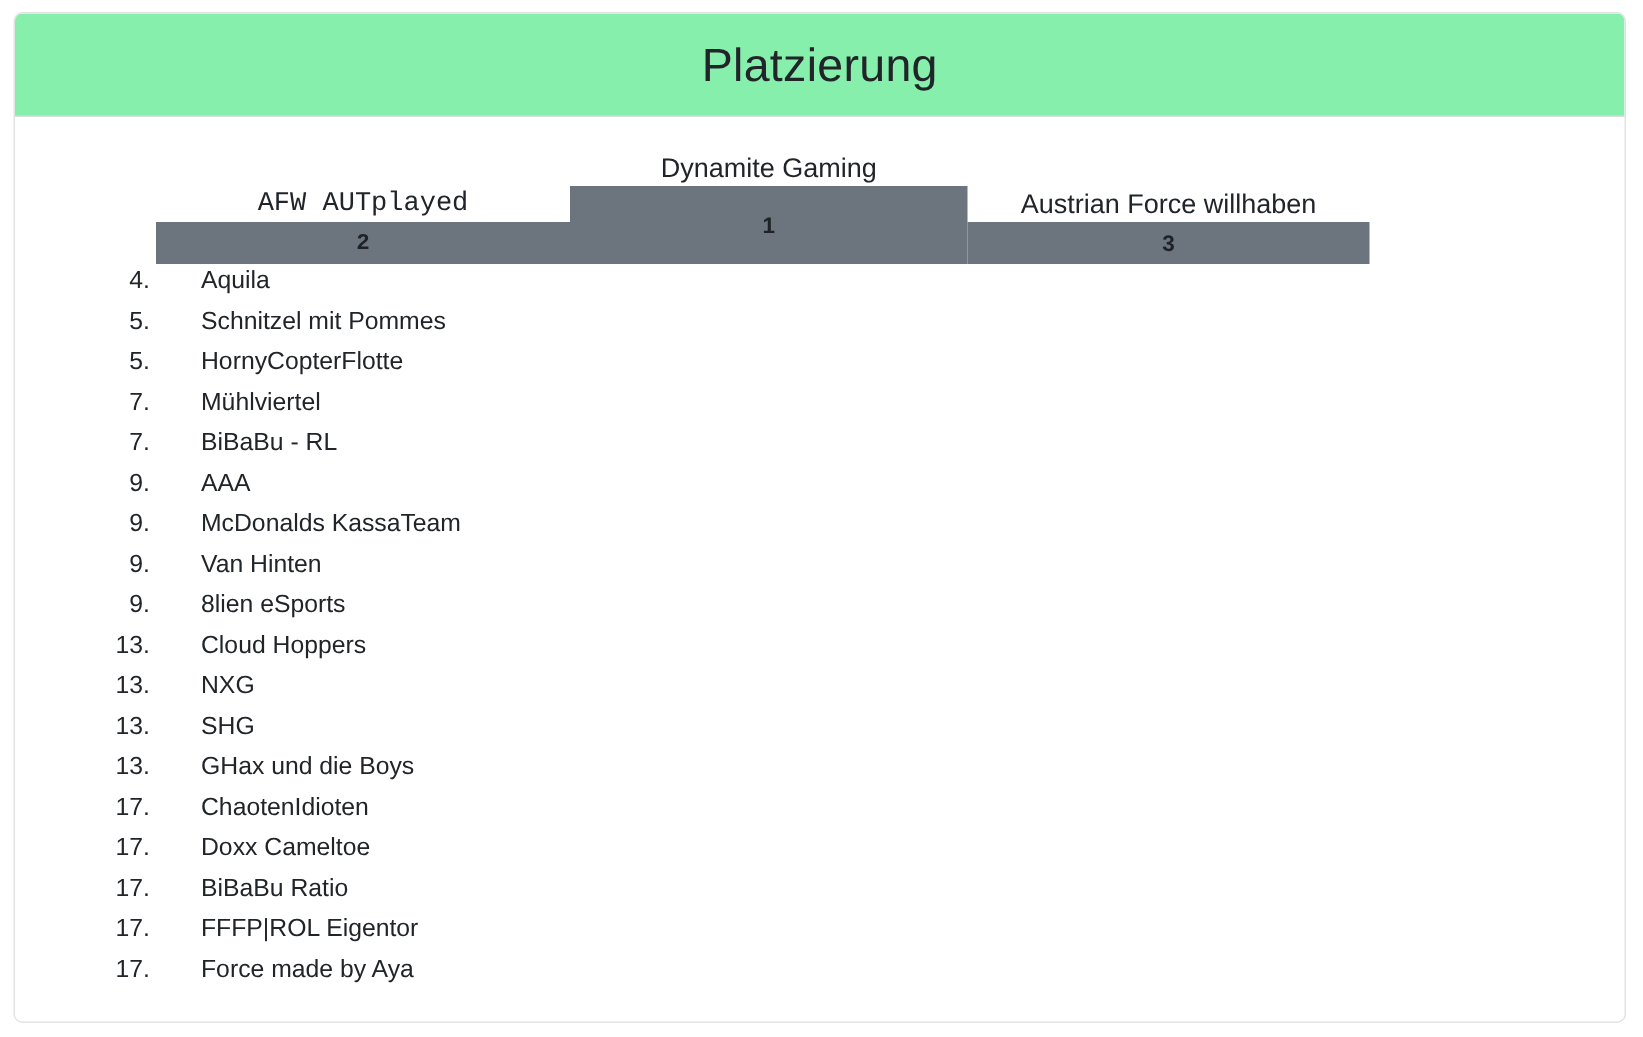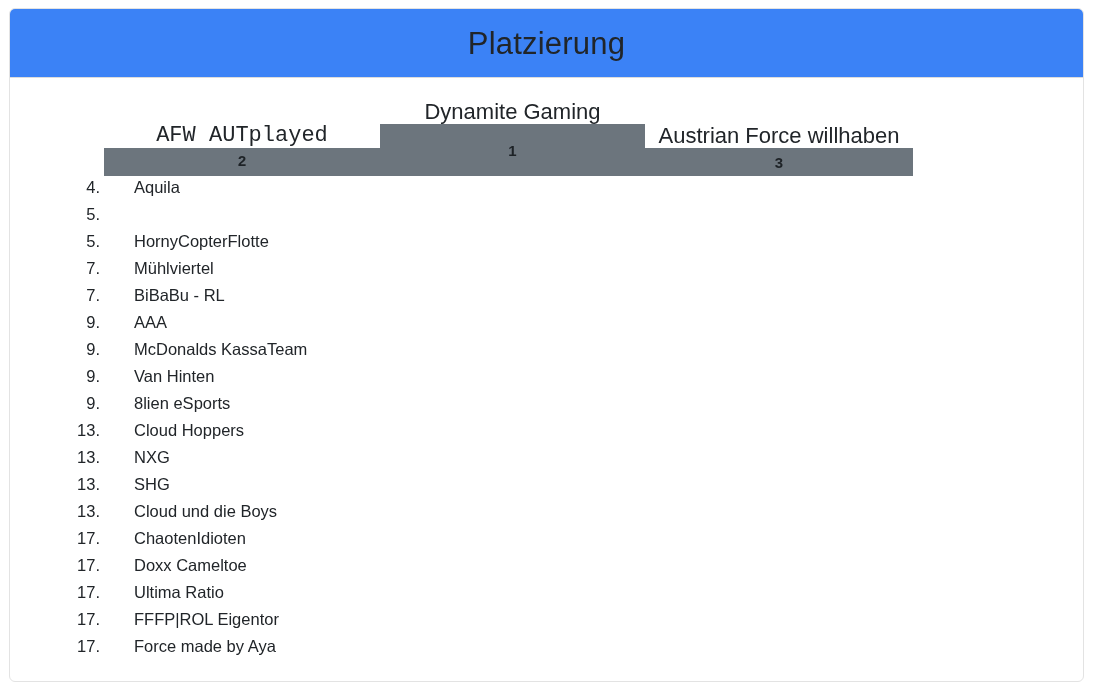--- a/index.html
+++ b/index.html
@@ -21,21 +21,21 @@
     box-sizing: border-box;
     border: 1px solid #e3e3e3;
     border-radius: 6px;
     background: #ffffff;
     overflow: hidden;
   }
 
   #card-header {
     height: 69px;
     box-sizing: border-box;
-    background: #3b82f6;
+    background: #86efac;
     border-bottom: 1px solid #dcdcdc;
     display: flex;
     align-items: center;
     justify-content: center;
   }
 
   #card-title {
     font-size: 31px;
     font-weight: 400;
     color: #212529;
@@ -57,21 +57,21 @@
     height: 82px;
   }
 
   .podium-col {
     position: absolute;
     bottom: 0;
     text-align: center;
   }
 
   .podium-name {
-    font-size: 22px;
+    font-size: 18px;
     color: #212529;
     line-height: 20px;
     white-space: nowrap;
     margin-bottom: 2px;
   }
 
   .podium-block {
     background: #6c757d;
     color: #1d2226;
     font-size: 15px;
@@ -174,20 +174,21 @@
 
     </div>
 
     <ul id="ranking-list">
         <li class="rank-row">
           <span class="rank-place">4.</span>
           <span class="rank-name">Aquila</span>
         </li>
         <li class="rank-row">
           <span class="rank-place">5.</span>
+          <span class="rank-name">Schnitzel mit Pommes</span>
         </li>
         <li class="rank-row">
           <span class="rank-place">5.</span>
           <span class="rank-name">HornyCopterFlotte</span>
         </li>
         <li class="rank-row">
           <span class="rank-place">7.</span>
           <span class="rank-name">Mühlviertel</span>
         </li>
         <li class="rank-row">
@@ -217,33 +218,33 @@
         <li class="rank-row">
           <span class="rank-place">13.</span>
           <span class="rank-name">NXG</span>
         </li>
         <li class="rank-row">
           <span class="rank-place">13.</span>
           <span class="rank-name">SHG</span>
         </li>
         <li class="rank-row">
           <span class="rank-place">13.</span>
-          <span class="rank-name">Cloud und die Boys</span>
+          <span class="rank-name">GHax und die Boys</span>
         </li>
         <li class="rank-row">
           <span class="rank-place">17.</span>
           <span class="rank-name">ChaotenIdioten</span>
         </li>
         <li class="rank-row">
           <span class="rank-place">17.</span>
           <span class="rank-name">Doxx Cameltoe</span>
         </li>
         <li class="rank-row">
           <span class="rank-place">17.</span>
-          <span class="rank-name">Ultima Ratio</span>
+          <span class="rank-name">BiBaBu Ratio</span>
         </li>
         <li class="rank-row">
           <span class="rank-place">17.</span>
           <span class="rank-name">FFFP|ROL Eigentor</span>
         </li>
         <li class="rank-row">
           <span class="rank-place">17.</span>
           <span class="rank-name">Force made by Aya</span>
         </li>
       </ul>

